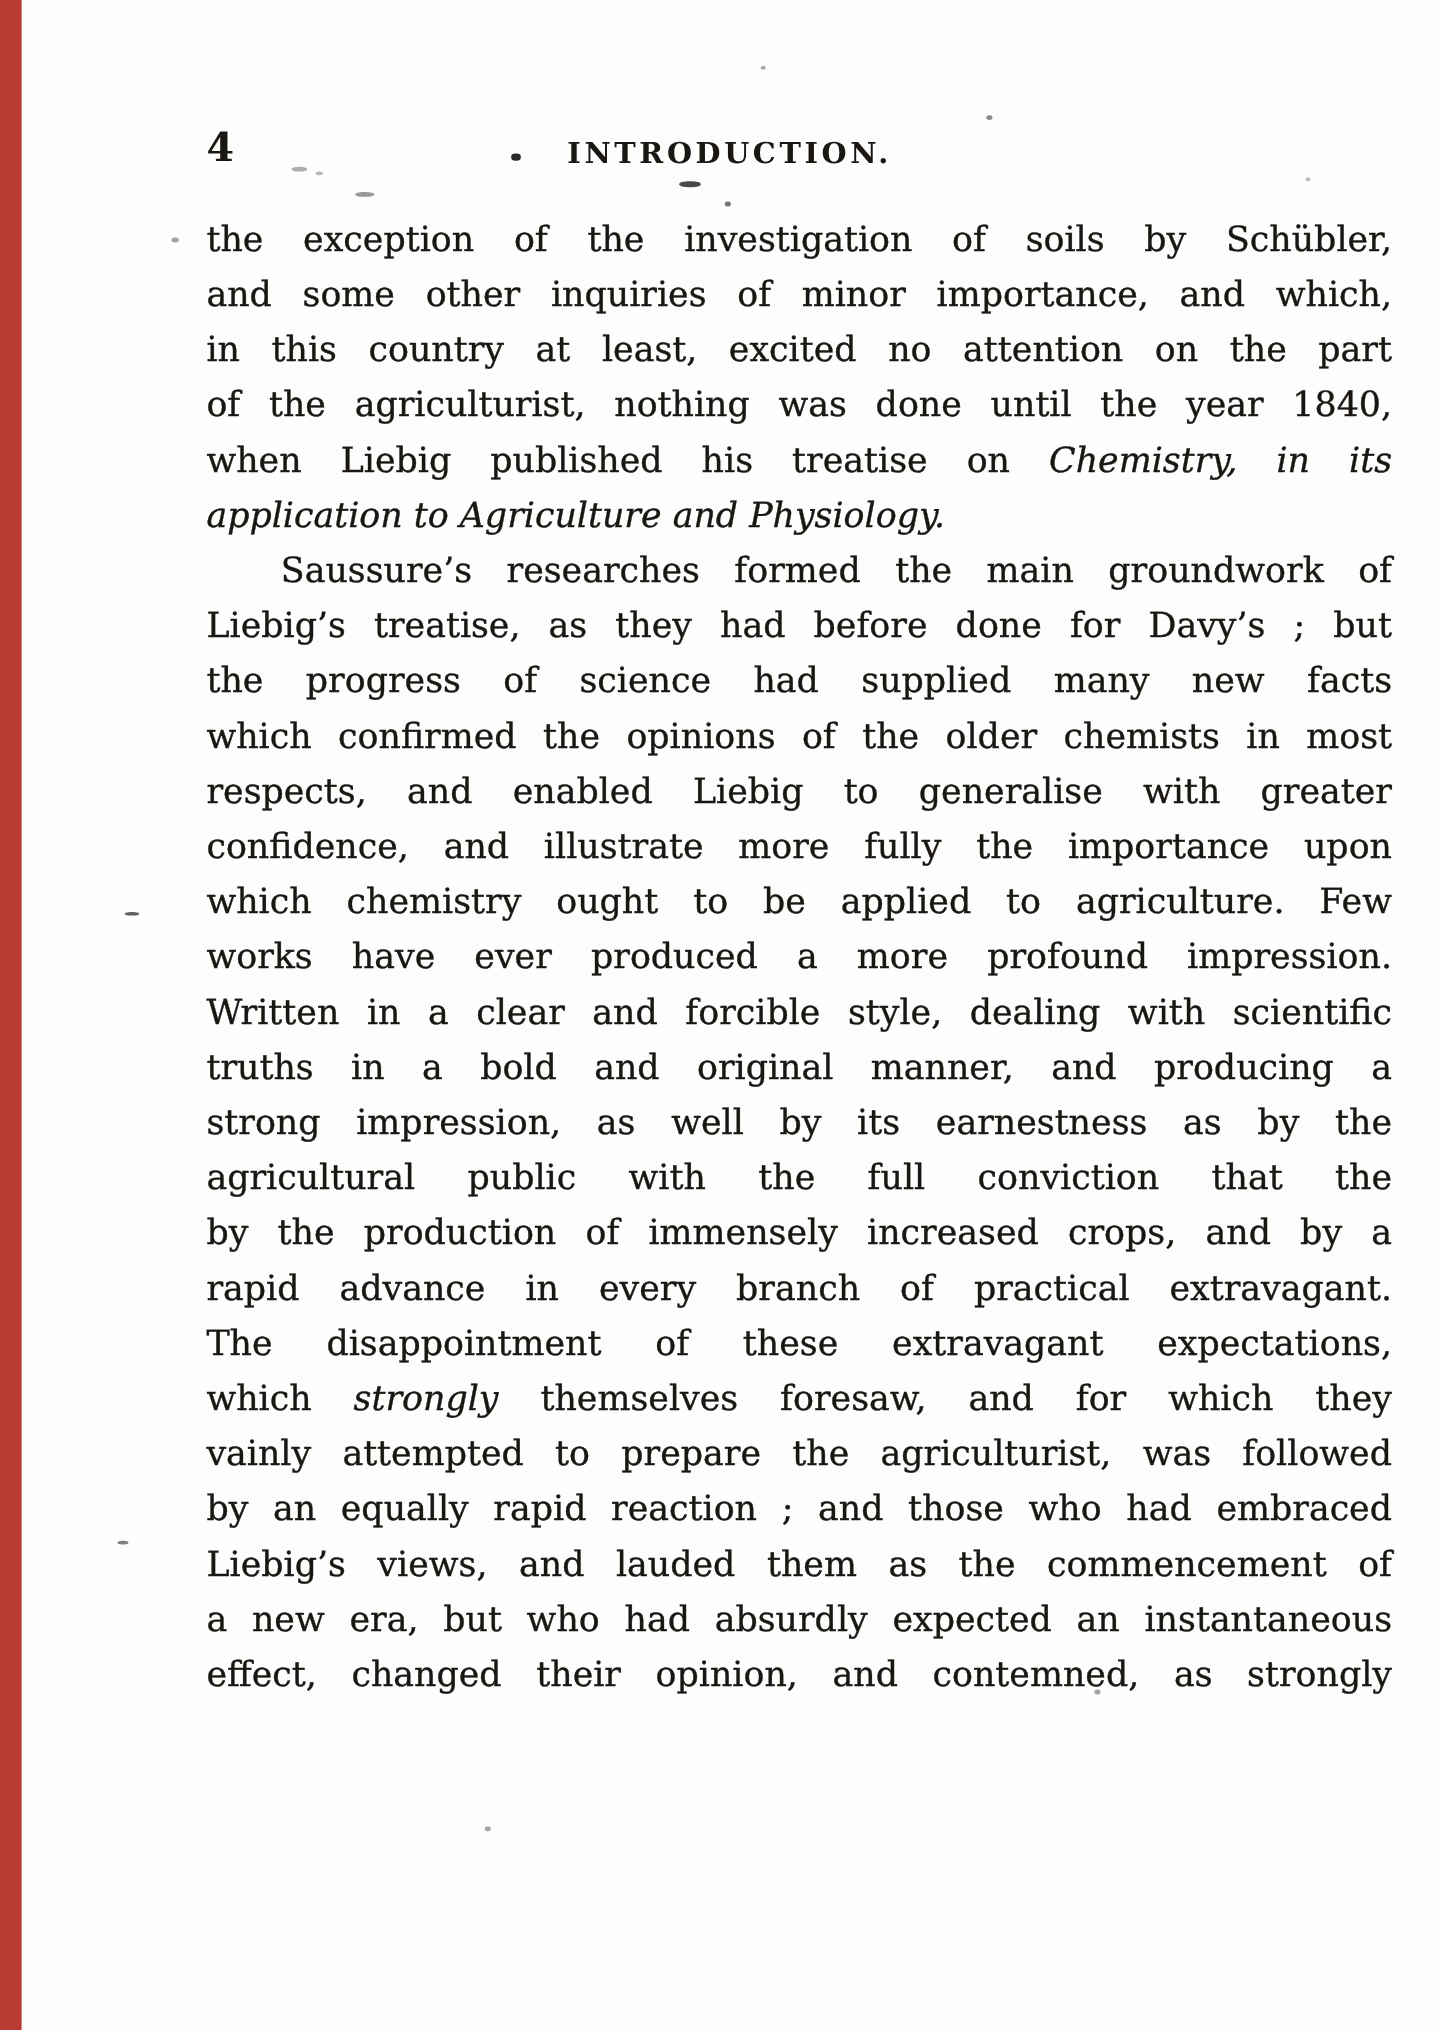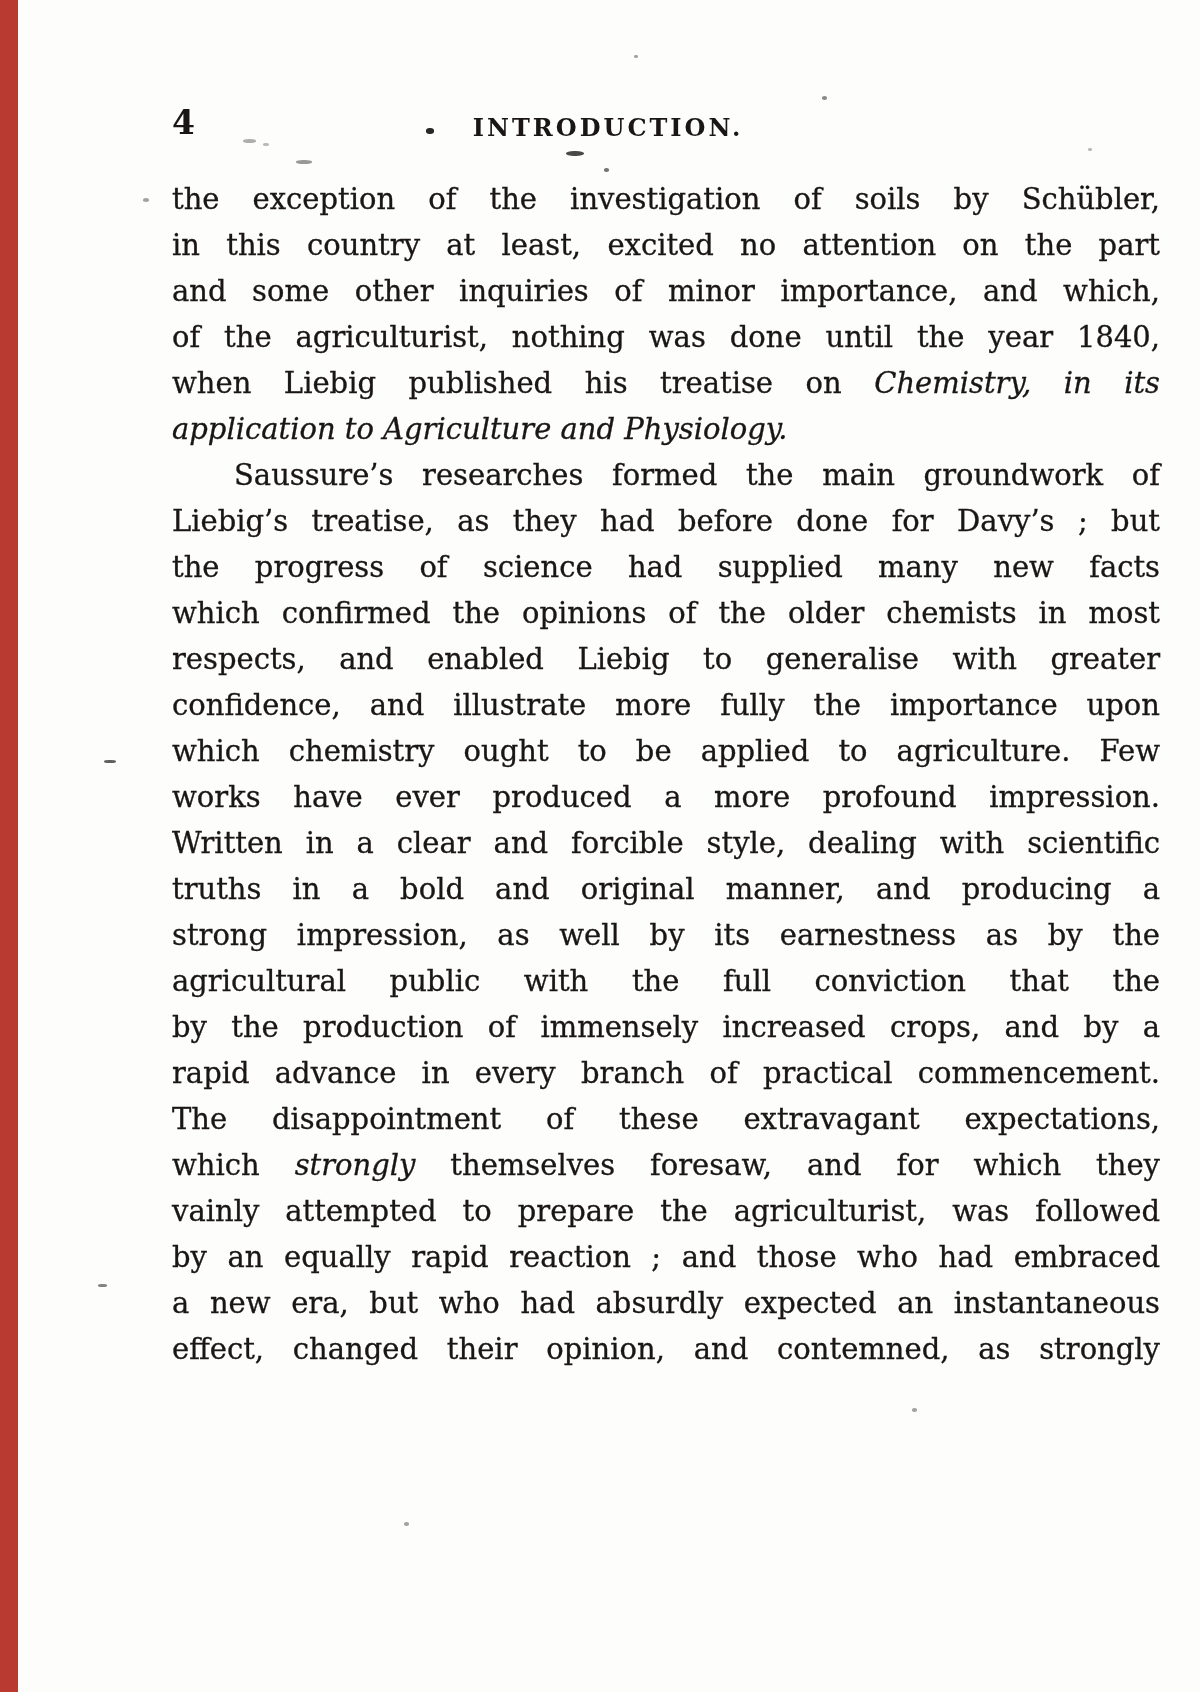--- a/index.html
+++ b/index.html
@@ -49,43 +49,44 @@
 
 <div class="page" style="background: rgb(253, 253, 251); color: rgb(25, 22, 20);">
   <div class="spine" style="background: rgb(185, 58, 49);"></div>
 
   <div class="pagenum">4</div>
 
   <div class="running-title">INTRODUCTION.</div>
 
   <div class="text-block" id="text-block">
       <div class="line"><span>the exception of the investigation of soils by Schübler,</span></div>
+      <div class="line"><span>and some other inquiries of minor importance, and which,</span></div>
       <div class="line"><span>in this country at least, excited no attention on the part</span></div>
-      <div class="line"><span>and some other inquiries of minor importance, and which,</span></div>
       <div class="line"><span>of the agriculturist, nothing was done until the year 1840,</span></div>
       <div class="line"><span>when Liebig published his treatise on </span><em>Chemistry, in its</em></div>
       <div class="line nojust"><em>application to Agriculture and Physiology.</em></div>
       <div class="line indent"><span>Saussure’s researches formed the main groundwork of</span></div>
       <div class="line"><span>Liebig’s treatise, as they had before done for Davy’s ; but</span></div>
       <div class="line"><span>the progress of science had supplied many new facts</span></div>
       <div class="line"><span>which confirmed the opinions of the older chemists in most</span></div>
       <div class="line"><span>respects, and enabled Liebig to generalise with greater</span></div>
       <div class="line"><span>confidence, and illustrate more fully the importance upon</span></div>
       <div class="line"><span>which chemistry ought to be applied to agriculture. Few</span></div>
       <div class="line"><span>works have ever produced a more profound impression.</span></div>
       <div class="line"><span>Written in a clear and forcible style, dealing with scientific</span></div>
       <div class="line"><span>truths in a bold and original manner, and producing a</span></div>
       <div class="line"><span>strong impression, as well by its earnestness as by the</span></div>
       <div class="line"><span>agricultural public with the full conviction that the</span></div>
       <div class="line"><span>by the production of immensely increased crops, and by a</span></div>
-      <div class="line"><span>rapid advance in every branch of practical commencement.</span></div>
+      <div class="line"><span>rapid advance in every branch of practical extravagant.</span></div>
       <div class="line"><span>The disappointment of these extravagant expectations,</span></div>
       <div class="line"><span>which </span><em>strongly</em><span> themselves foresaw, and for which they</span></div>
       <div class="line"><span>vainly attempted to prepare the agriculturist, was followed</span></div>
       <div class="line"><span>by an equally rapid reaction ; and those who had embraced</span></div>
+      <div class="line"><span>Liebig’s views, and lauded them as the commencement of</span></div>
       <div class="line"><span>a new era, but who had absurdly expected an instantaneous</span></div>
       <div class="line"><span>effect, changed their opinion, and contemned, as strongly</span></div>
     </div>
 
   <div id="specks">
       <div class="speck" style="left: 426px; top: 128px; width: 8px; height: 6px; opacity: 0.95;"></div>
       <div class="speck" style="left: 243px; top: 139px; width: 13px; height: 4px; opacity: 0.35;"></div>
       <div class="speck" style="left: 263px; top: 143px; width: 6px; height: 3px; opacity: 0.3;"></div>
       <div class="speck" style="left: 296px; top: 160px; width: 16px; height: 4px; opacity: 0.45;"></div>
       <div class="speck" style="left: 143px; top: 198px; width: 6px; height: 4px; opacity: 0.4;"></div>

